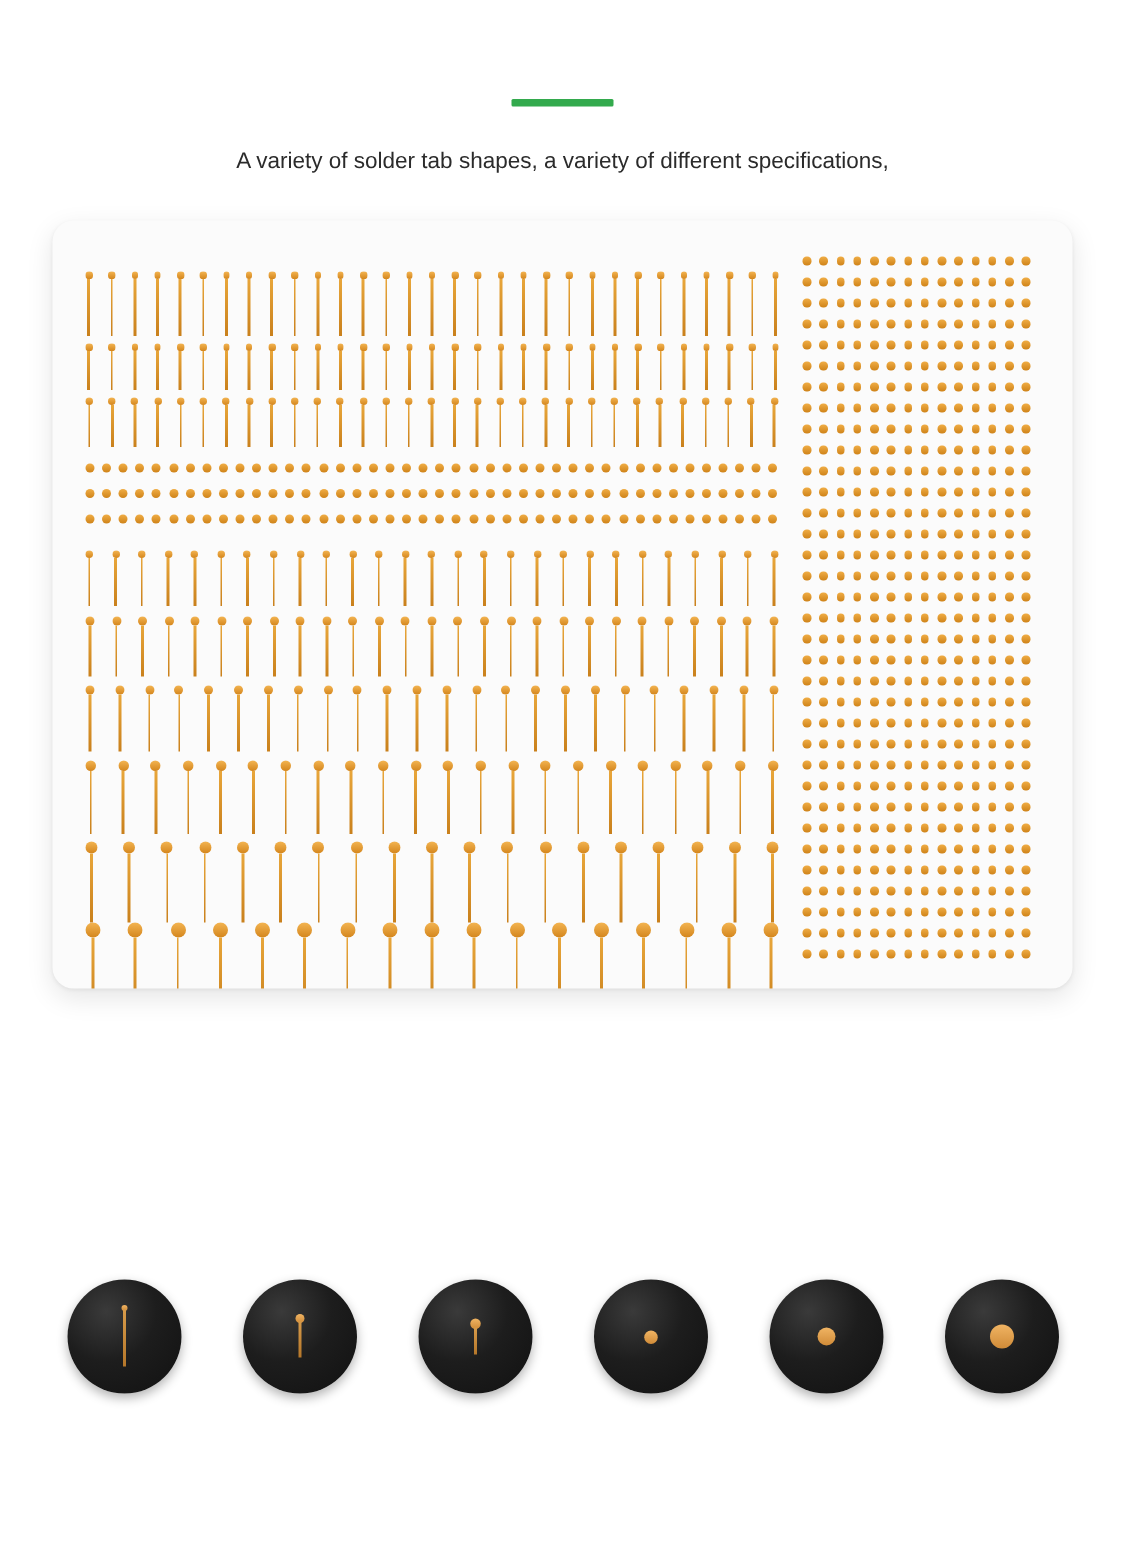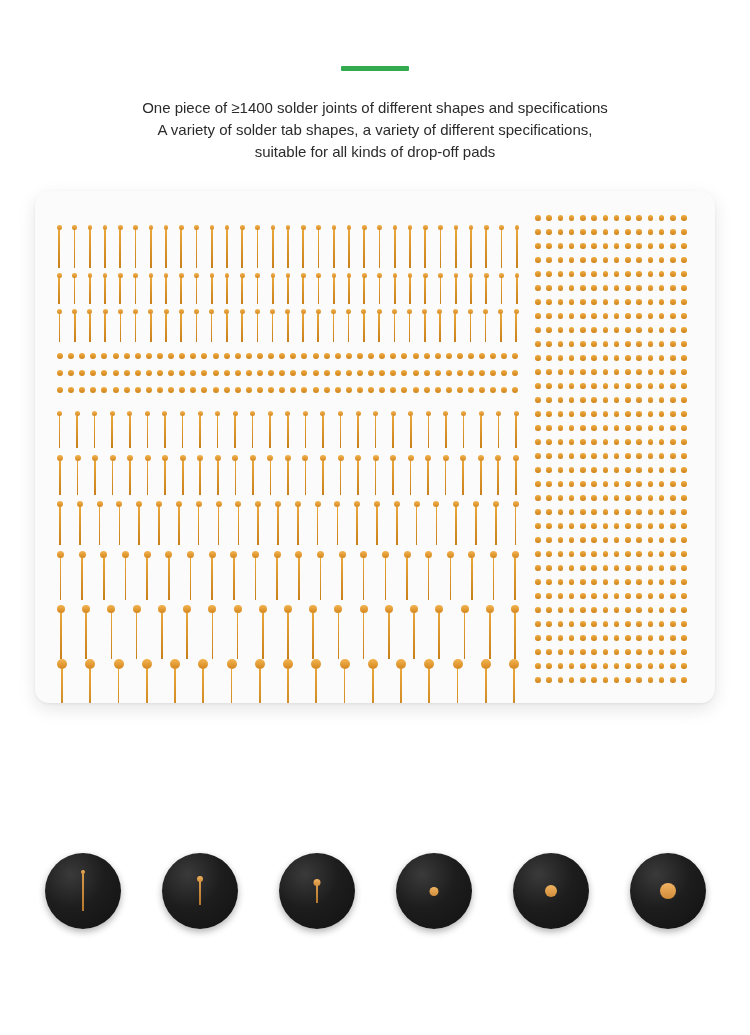--- a/index.html
+++ b/index.html
@@ -192,23 +192,21 @@
   }
 </style>
 </head>
 <body>
 
 <div class="page">
 
   <div class="header">
     <div class="title-underline"></div>
     <div class="subtitle">
-      <div>One piece of ≥1400 solder joints of different shapes and specifications</div>
       <div>A variety of solder tab shapes, a variety of different specifications,</div>
-      <div>suitable for all kinds of drop-off pads</div>
     </div>
   </div>
 
   <div class="panel-wrap">
     <div class="panel">
       <div class="panel-inner">
         <div class="zone-left" id="zone-left">
             <div class="band" style="top: 10px; height: 42.5px;">
               <div class="band-row">
                 <div class="tab">

